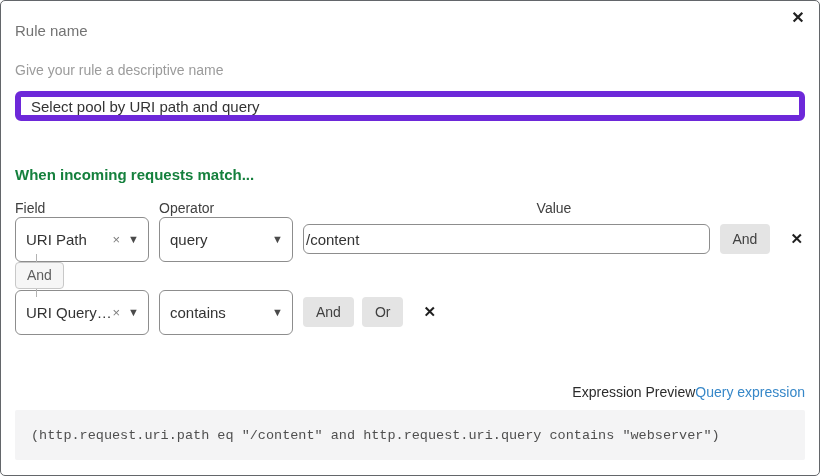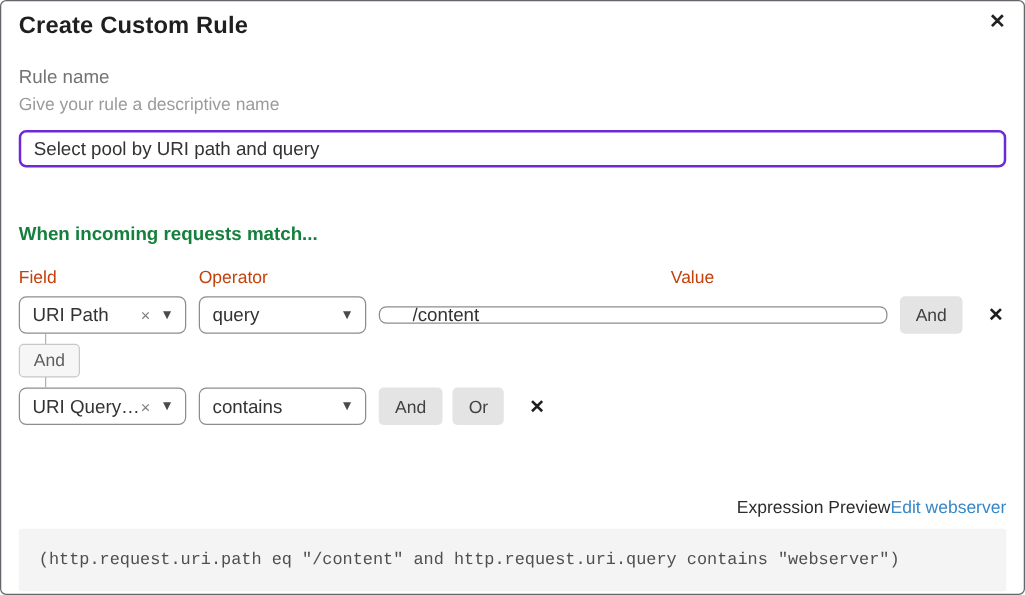--- a/index.html
+++ b/index.html
@@ -42,31 +42,31 @@
     text-align: center;
     padding: 0;
   }
 
   .field-label {
     margin-top: 21px;
     font-size: 15px;
     color: #737373;
   }
   .field-help {
-    margin-top: 5px;
+    margin-top: 23px;
     font-size: 14px;
     color: #9b9b9b;
   }
 
   .text-input {
     display: block;
     width: 100%;
     height: 30px;
     margin-top: 13px;
-    border: 2px solid #6d28d9;
+    border: 6px solid #6d28d9;
     border-radius: 6px;
     padding: 0 10px;
     font-size: 15px;
     color: #333;
     font-family: "Liberation Sans", sans-serif;
     outline: none;
     background: #fff;
   }
 
   .section-heading {
@@ -74,38 +74,38 @@
     font-size: 15px;
     font-weight: bold;
     color: #15803d;
   }
 
   .columns-header {
     display: flex;
     gap: 10px;
     margin-top: 17px;
     font-size: 14px;
-    color: #c2410c;
+    color: #404040;
   }
   .columns-header .col { width: 134px; }
   .columns-header .col-value { flex: 1; text-align: center; }
 
   .condition-row {
     display: flex;
     align-items: center;
     gap: 10px;
     margin-top: 8px;
     height: 30px;
   }
 
   .select-box {
     display: flex;
     align-items: center;
     width: 134px;
-    height: 30px;
+    height: 45px;
     border: 1px solid #8d8d8d;
     border-radius: 6px;
     padding: 0 9px 0 10px;
     font-size: 15px;
     color: #333;
     background: #fff;
     cursor: pointer;
     flex-shrink: 0;
     white-space: nowrap;
     overflow: hidden;
@@ -120,24 +120,24 @@
   }
   .select-box .caret {
     color: #4a4a4a;
     font-size: 11px;
     flex-shrink: 0;
   }
   .select-box.no-clear .caret { margin-left: auto; }
 
   .value-input {
     flex: 1;
-    height: 14px;
+    height: 30px;
     border: 1px solid #8d8d8d;
     border-radius: 6px;
-    padding: 0 26px;
+    padding: 0 2px;
     font-size: 15px;
     color: #333;
     font-family: "Liberation Sans", sans-serif;
     outline: none;
     min-width: 0;
   }
 
   .logic-btn {
     height: 30px;
     border: none;
@@ -219,21 +219,20 @@
     overflow: hidden;
   }
 </style>
 </head>
 <body>
 
 <div class="dialog">
 
   <button class="close-btn">✕</button>
 
-  <div class="dialog-title">Create Custom Rule</div>
 
   <div class="field-label">Rule name</div>
   <div class="field-help">Give your rule a descriptive name</div>
   <input class="text-input" type="text" value="Select pool by URI path and query" style="">
 
   <div class="section-heading">When incoming requests match...</div>
 
   <div class="columns-header">
     <div class="col">Field</div>
     <div class="col">Operator</div>
@@ -270,17 +269,17 @@
       <span class="sel-text">contains</span>
       <span class="caret">▼</span>
     </div>
     <button class="logic-btn">And</button>
     <button class="logic-btn">Or</button>
     <button class="remove-btn">✕</button>
   </div>
 
   <div class="expression-header">
     <span class="expression-label">Expression Preview</span>
-    <a class="edit-link">Edit webserver</a>
+    <a class="edit-link">Query expression</a>
   </div>
   <div class="code-block">(http.request.uri.path eq "/content" and http.request.uri.query contains "webserver")</div>
 
 </div>
 
 </body></html>

